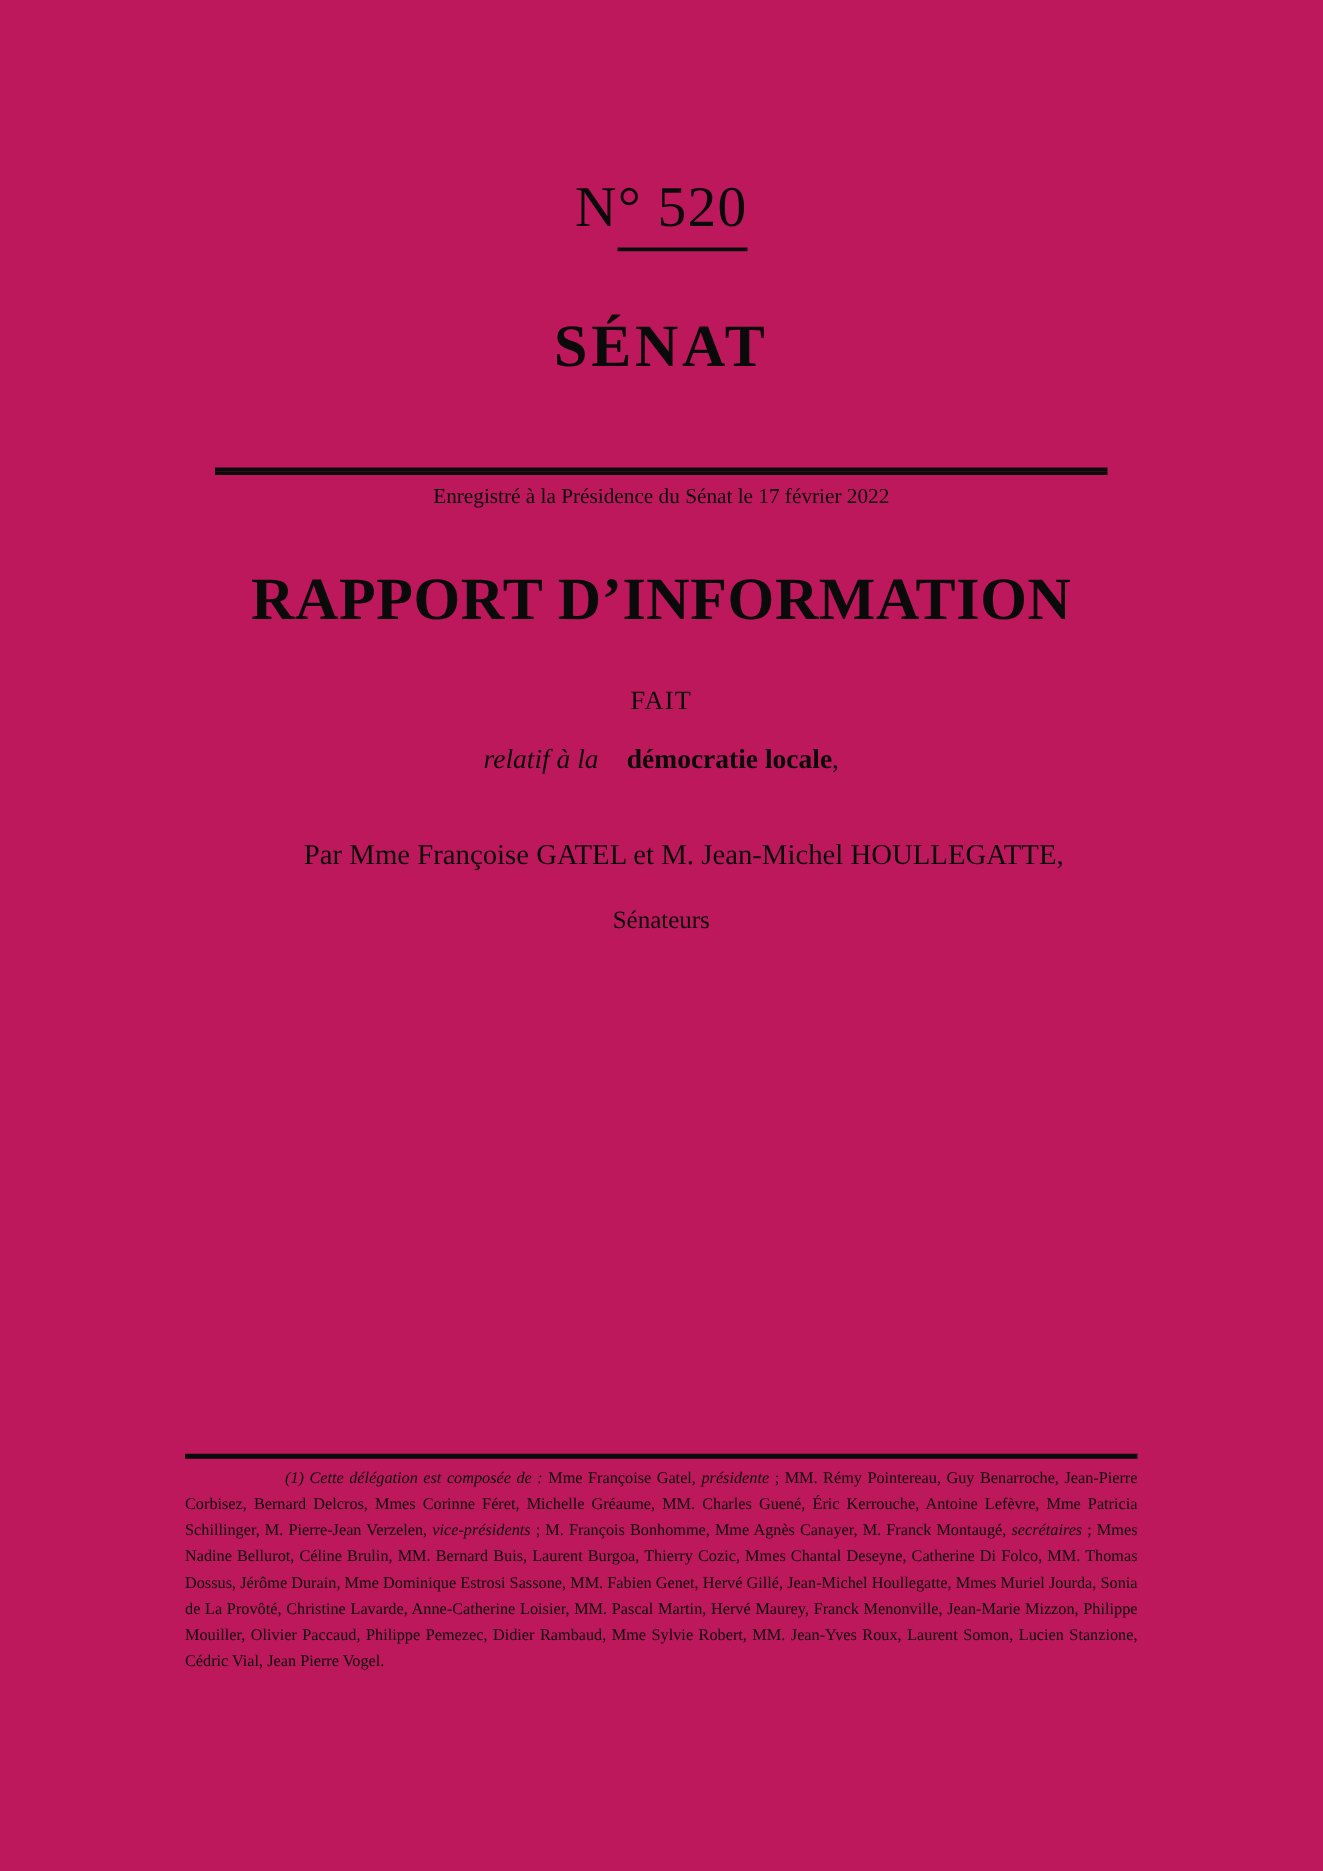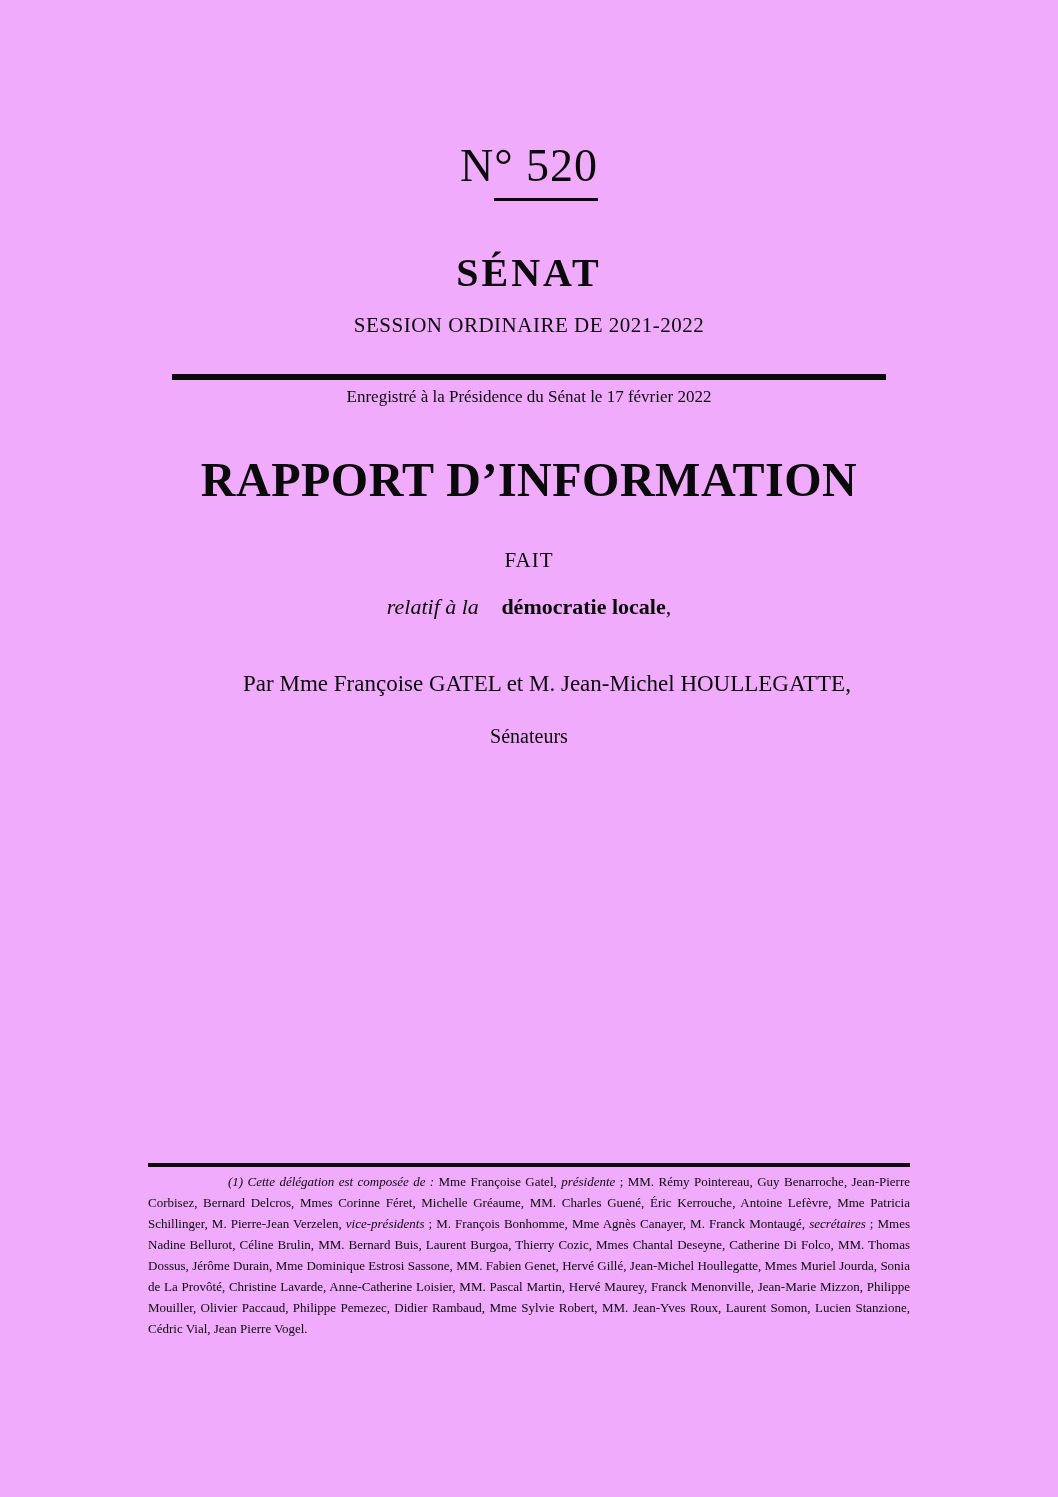--- a/index.html
+++ b/index.html
@@ -4,21 +4,21 @@
 <style>
   * { margin: 0; padding: 0; box-sizing: border-box; }
   html, body { background: #e8e8e8; }
   body { font-family: "Liberation Serif", "DejaVu Serif", serif; }
 
   .page {
     position: relative;
     width: 1058px;
     height: 1497px;
     margin: 0 auto;
-    background: #f0abfc;
+    background: #be185d;
     color: #0a0a0a;
     overflow: hidden;
   }
 
   .centered {
     position: absolute;
     left: 0;
     right: 0;
     text-align: center;
     white-space: nowrap;
@@ -31,21 +31,21 @@
     letter-spacing: 1px;
   }
   .doc-number .num-underline {
     display: inline-block;
     border-bottom: 3px solid #0a0a0a;
     padding-bottom: 5px;
   }
 
   .senat-title {
     top: 250px;
-    font-size: 40px;
+    font-size: 48px;
     font-weight: bold;
     letter-spacing: 3px;
     line-height: 1.15;
   }
 
   .session-line {
     top: 313px;
     font-size: 21px;
     letter-spacing: 0.5px;
     line-height: 1.2;
@@ -133,21 +133,20 @@
 </style>
 </head>
 <body>
 
 <div class="page">
 
   <div class="centered doc-number"><span>N</span><span class="num-underline">° 520</span></div>
 
   <div class="centered senat-title">SÉNAT</div>
 
-  <div class="centered session-line">SESSION ORDINAIRE DE 2021-2022</div>
 
   <div class="double-rule"></div>
 
   <div class="centered registration-line">Enregistré à la Présidence du Sénat le 17 février 2022</div>
 
   <div class="centered fait-label">FAIT</div>
 
   <div class="centered report-title">RAPPORT D’INFORMATION</div>
 
   <div class="centered mandate-block">

